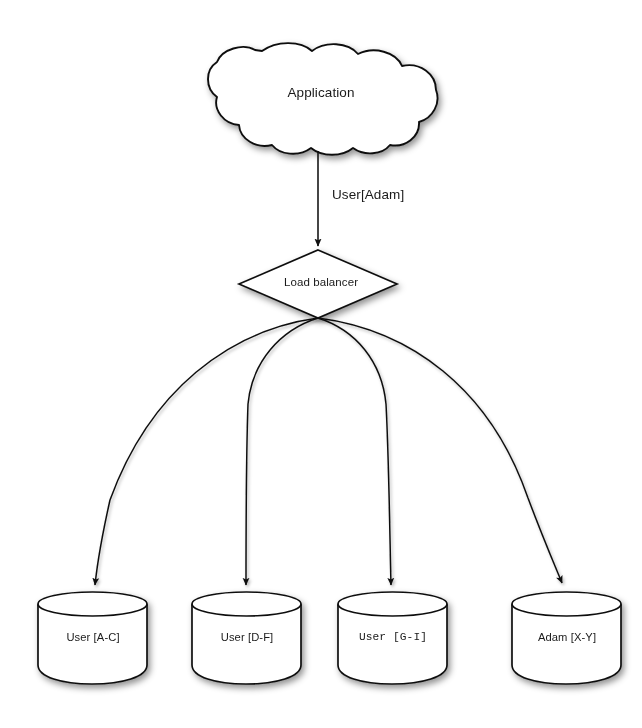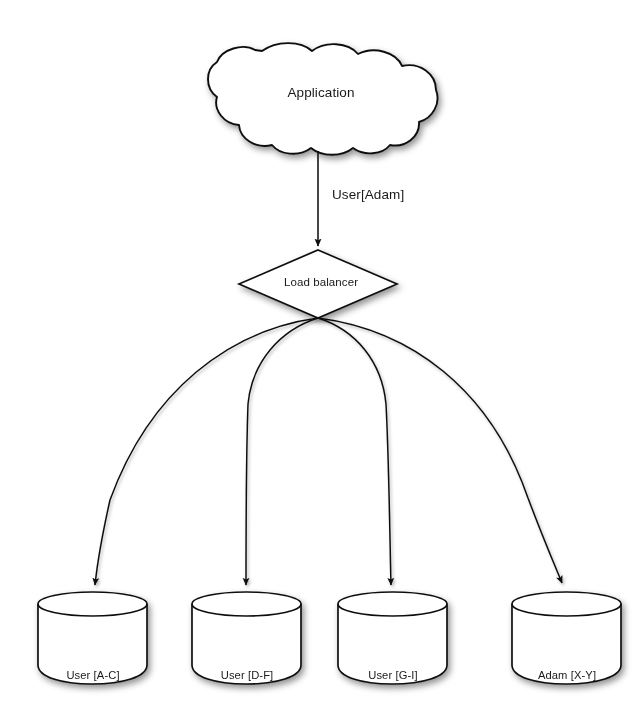--- a/index.html
+++ b/index.html
@@ -55,21 +55,20 @@
     top: 187px;
     width: 140px;
     text-align: left;
     letter-spacing: 0.1px;
   }
   .db-label {
     font-size: 11.2px;
     top: 631px;
     width: 110px;
     letter-spacing: 0.1px;
-    margin-top: 38px;
   }
 </style>
 </head>
 <body>
 
 <div id="diagram-canvas">
 
   <svg id="diagram-svg" viewBox="0 0 642 728" xmlns="http://www.w3.org/2000/svg">
     <defs>
       <filter id="softshadow" x="-30%" y="-30%" width="170%" height="180%">
@@ -155,17 +154,17 @@
   <div class="shape-label" id="cloud-label">Application</div>
 
   <div class="shape-label" id="edge-label-user">User[Adam]</div>
 
   <div class="shape-label" id="diamond-label">Load balancer</div>
 
   <div class="shape-label db-label" style="left:38px;">User [A-C]</div>
 
   <div class="shape-label db-label" style="left:192px;text-align:center;">User [D-F]</div>
 
-  <div class="shape-label db-label" style="left:338px;">User [G-I]</div>
+  <div class="shape-label db-label" style="left:338px;font-family:Liberation Mono, monospace;">User [G-I]</div>
 
   <div class="shape-label db-label" style="left:512px;">Adam [X-Y]</div>
 
 </div>
 
 </body></html>

